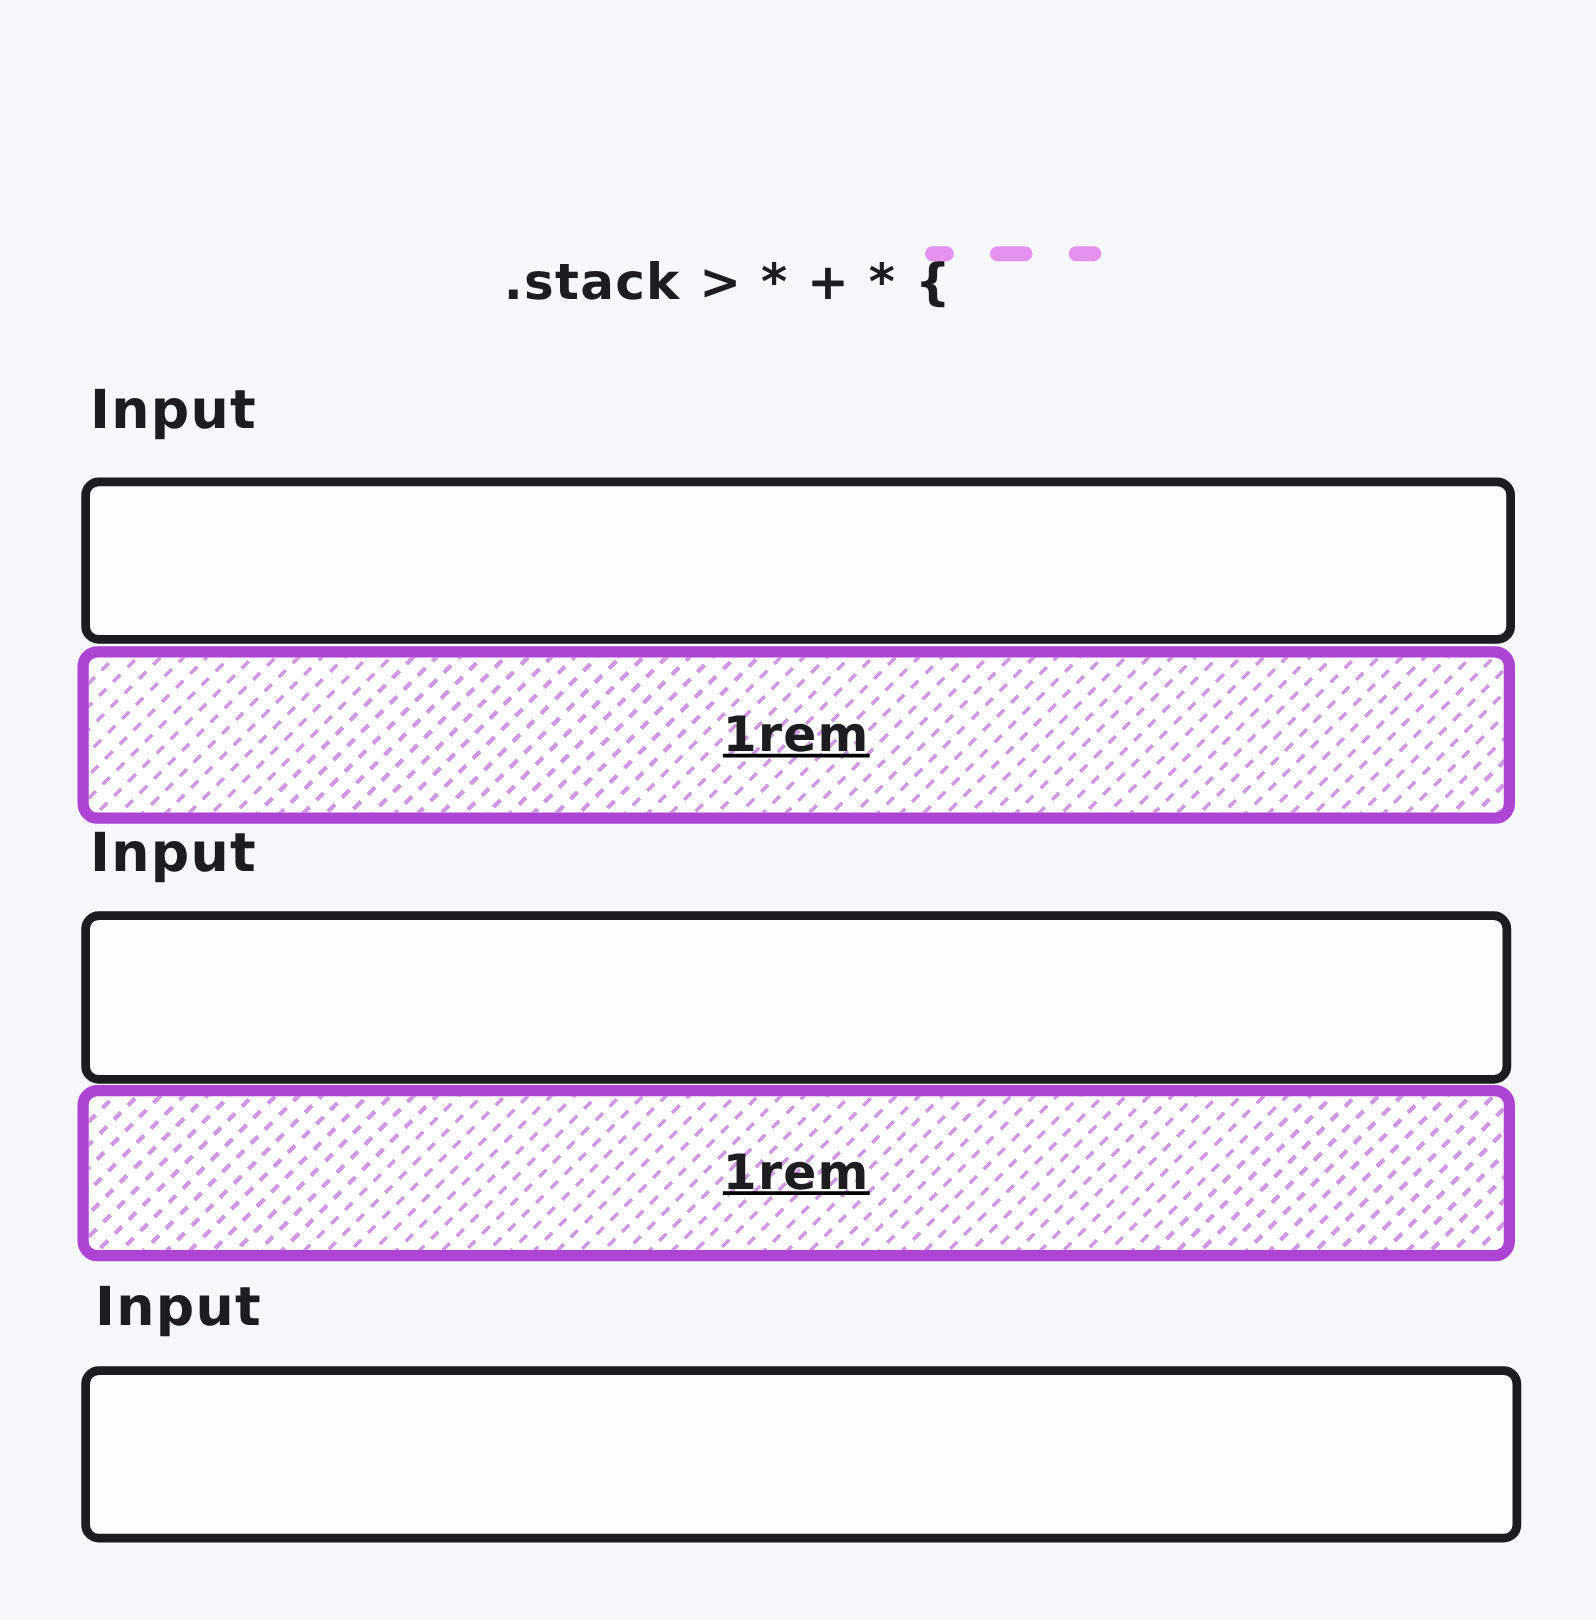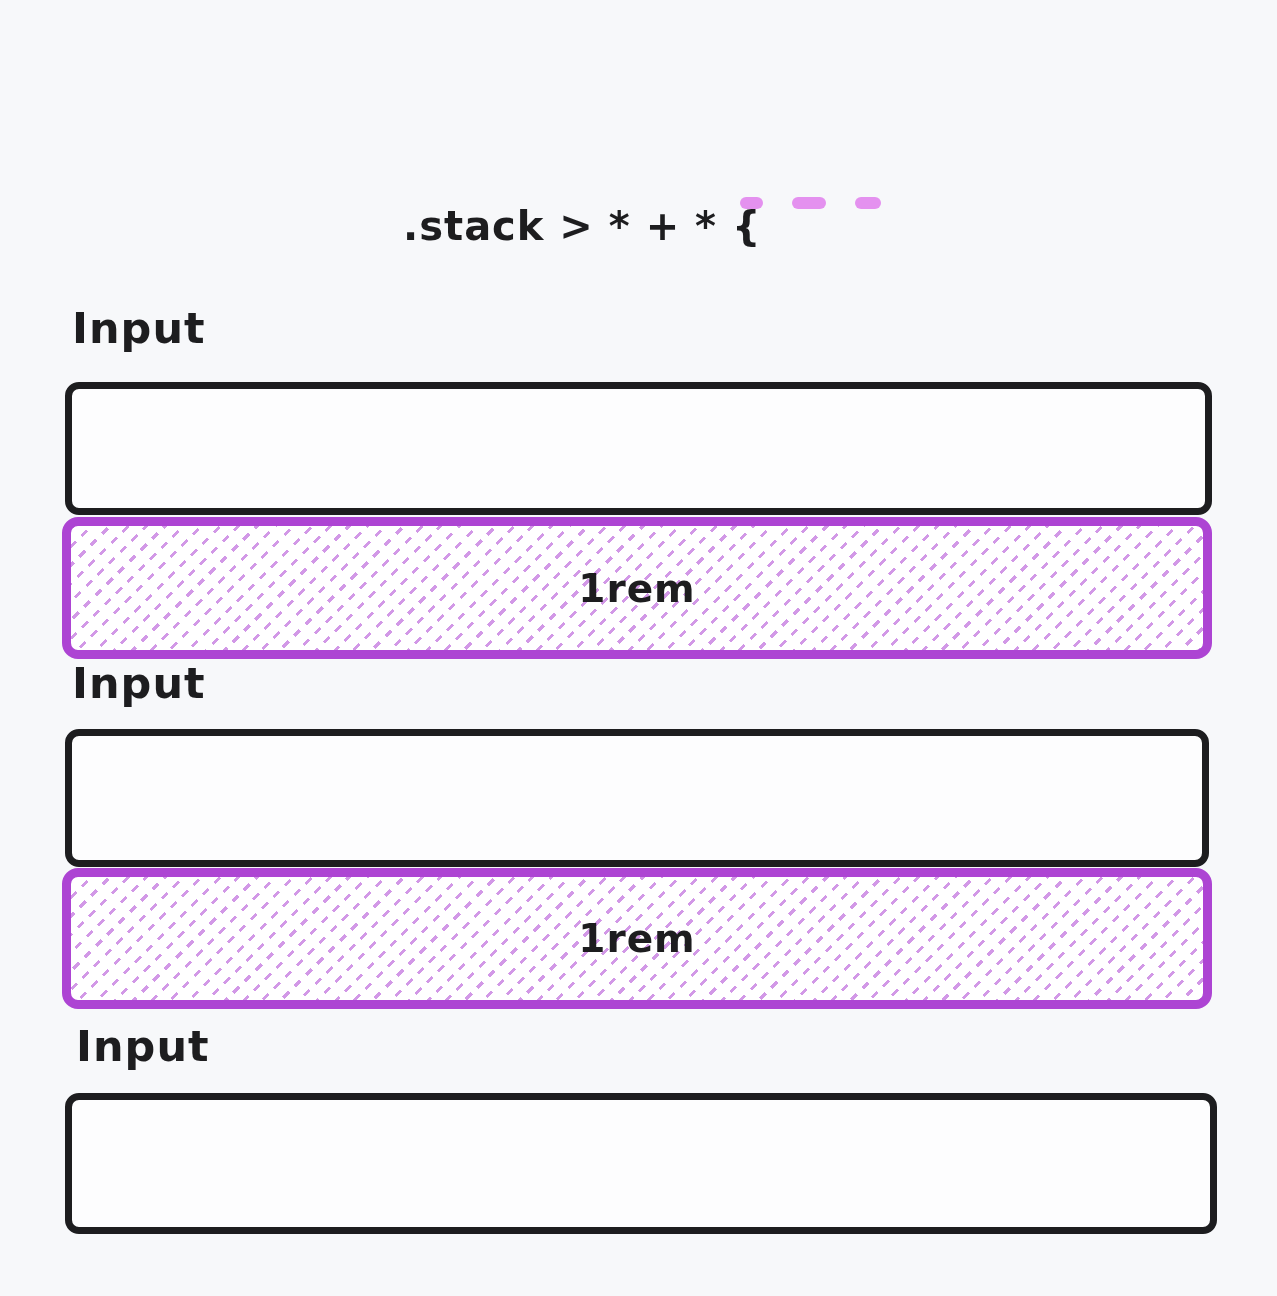--- a/index.html
+++ b/index.html
@@ -69,20 +69,21 @@
     position: absolute;
     border: 9px solid var(--accent);
     border-radius: 16px;
     background-color: #ffffff;
     background-image:
       repeating-linear-gradient(45deg, #ffffff 0 8px, rgba(255,255,255,0) 8px 16px),
       repeating-linear-gradient(135deg, rgba(173,68,211,0.55) 0 3px, rgba(255,255,255,0) 3px 13px);
     display: flex;
     align-items: center;
     justify-content: center;
+    text-decoration: underline;
   }
   .margin-box .margin-label {
     font-size: 39px;
     font-weight: 700;
     color: var(--ink);
     letter-spacing: 1px;
   }
 
   #label-1 { left: 72px;  top: 303px; }
   #box-1   { left: 65px;  top: 382px; width: 1147px; height: 133px; }

